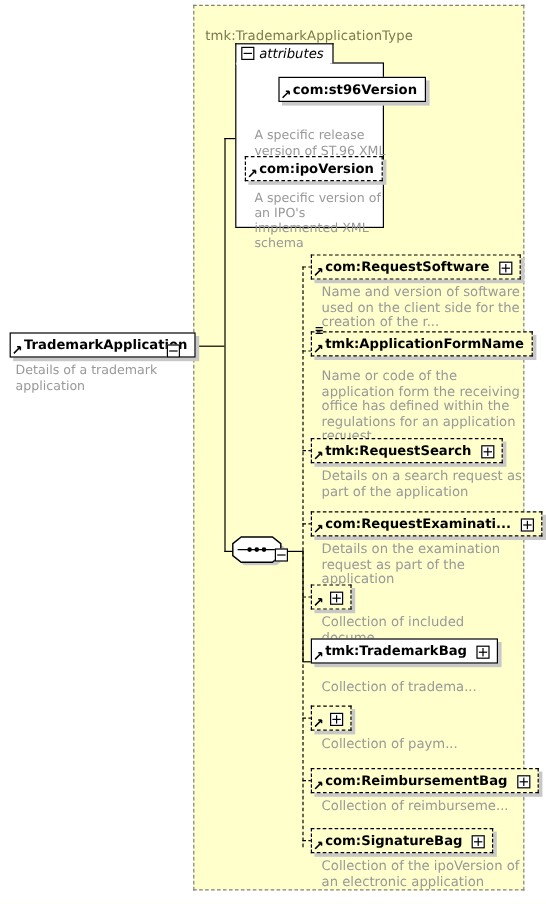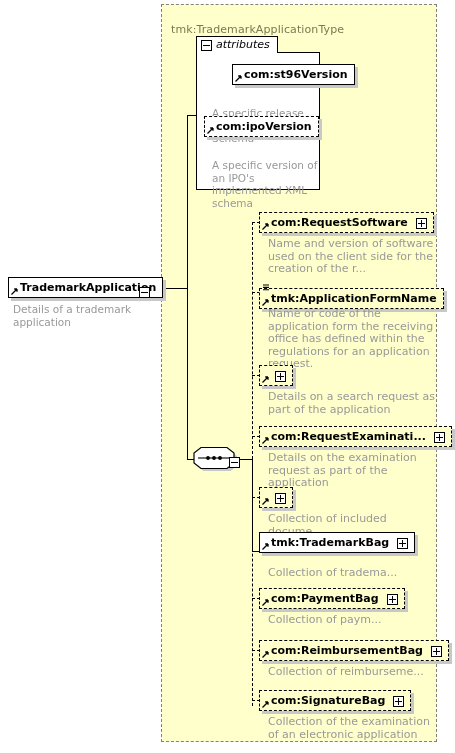--- a/index.html
+++ b/index.html
@@ -265,21 +265,21 @@
     <span class="elem-arrow">
       <svg width="7" height="7" viewBox="0 0 7 7">
           <path d="M0.5 6.5 L6 1 M6 1 L3.2 1 M6 1 L6 3.8" stroke="#000" stroke-width="1.3" fill="none"></path>
         </svg>
     </span>
     <span>com:st96Version</span>
   </span>
 </div>
 <div class="attr-desc" style="left:212px; top:89px;margin-top:18px;">A specific release version of ST.96 XML Schema</div>
 
-<div class="attr-item" style="left:204px; top:116px;text-decoration:underline;">
+<div class="attr-item" style="left:204px; top:130px;text-decoration:underline;">
   <span class="node-box dashed">
     <span class="elem-arrow">
       <svg width="7" height="7" viewBox="0 0 7 7">
           <path d="M0.5 6.5 L6 1 M6 1 L3.2 1 M6 1 L6 3.8" stroke="#000" stroke-width="1.3" fill="none"></path>
         </svg>
     </span>
     <span>com:ipoVersion</span>
   </span>
 </div>
 <div class="attr-desc" style="left:212px; top:159px;">A specific version of an IPO's implemented XML schema</div>
@@ -321,21 +321,21 @@
       <svg width="7" height="7" viewBox="0 0 7 7">
           <path d="M0.5 6.5 L6 1 M6 1 L3.2 1 M6 1 L6 3.8" stroke="#000" stroke-width="1.3" fill="none"></path>
         </svg>
     </span>
     <span>com:RequestSoftware</span>
     <span class="plusbox"></span>
   </span>
 </div>
 <div class="child-desc" style="top:238px;">Name and version of software used on the client side for the creation of the r...</div>
 
-<div class="child" style="top:288px;">
+<div class="child" style="top:276px;">
   <span class="node-box dashed yellowfill">
     <span class="restr-mark">
       <svg width="8" height="9" viewBox="0 0 8 9">
           <path d="M1 1 H7 M1 3.4 H7 M1 5.8 H7" stroke="#000" stroke-width="1.1" fill="none"></path>
         </svg>
     </span>
     <span class="elem-arrow">
       <svg width="7" height="7" viewBox="0 0 7 7">
           <path d="M0.5 6.5 L6 1 M6 1 L3.2 1 M6 1 L6 3.8" stroke="#000" stroke-width="1.3" fill="none"></path>
         </svg>
@@ -345,20 +345,21 @@
 </div>
 <div class="child-desc" style="top:308px;">Name or code of the application form the receiving office has defined within the regulations for an application request.</div>
 
 <div class="child" style="top:365px;">
   <span class="node-box dashed yellowfill">
     <span class="elem-arrow">
       <svg width="7" height="7" viewBox="0 0 7 7">
           <path d="M0.5 6.5 L6 1 M6 1 L3.2 1 M6 1 L6 3.8" stroke="#000" stroke-width="1.3" fill="none"></path>
         </svg>
     </span>
+    <span>tmk:RequestSearch</span>
     <span class="plusbox"></span>
   </span>
 </div>
 <div class="child-desc" style="top:391px;">Details on a search request as part of the application</div>
 
 <div class="child" style="top:426px;">
   <span class="node-box dashed yellowfill">
     <span class="elem-arrow">
       <svg width="7" height="7" viewBox="0 0 7 7">
           <path d="M0.5 6.5 L6 1 M6 1 L3.2 1 M6 1 L6 3.8" stroke="#000" stroke-width="1.3" fill="none"></path>
@@ -395,21 +396,20 @@
 </div>
 <div class="child-desc" style="top:567px;">Collection of tradema...</div>
 
 <div class="child" style="top:588px;">
   <span class="node-box dashed yellowfill">
     <span class="elem-arrow">
       <svg width="7" height="7" viewBox="0 0 7 7">
           <path d="M0.5 6.5 L6 1 M6 1 L3.2 1 M6 1 L6 3.8" stroke="#000" stroke-width="1.3" fill="none"></path>
         </svg>
     </span>
-    <span>com:PaymentBag</span>
     <span class="plusbox"></span>
   </span>
 </div>
 <div class="child-desc" style="top:614px;">Collection of paym...</div>
 
 <div class="child" style="top:640px;">
   <span class="node-box dashed yellowfill">
     <span class="elem-arrow">
       <svg width="7" height="7" viewBox="0 0 7 7">
           <path d="M0.5 6.5 L6 1 M6 1 L3.2 1 M6 1 L6 3.8" stroke="#000" stroke-width="1.3" fill="none"></path>
@@ -425,13 +425,13 @@
   <span class="node-box dashed yellowfill">
     <span class="elem-arrow">
       <svg width="7" height="7" viewBox="0 0 7 7">
           <path d="M0.5 6.5 L6 1 M6 1 L3.2 1 M6 1 L6 3.8" stroke="#000" stroke-width="1.3" fill="none"></path>
         </svg>
     </span>
     <span>com:SignatureBag</span>
     <span class="plusbox"></span>
   </span>
 </div>
-<div class="child-desc" style="top:716px;">Collection of the examination of an electronic application</div>
+<div class="child-desc" style="top:716px;">Collection of the ipoVersion of an electronic application</div>
 
 </body></html>

